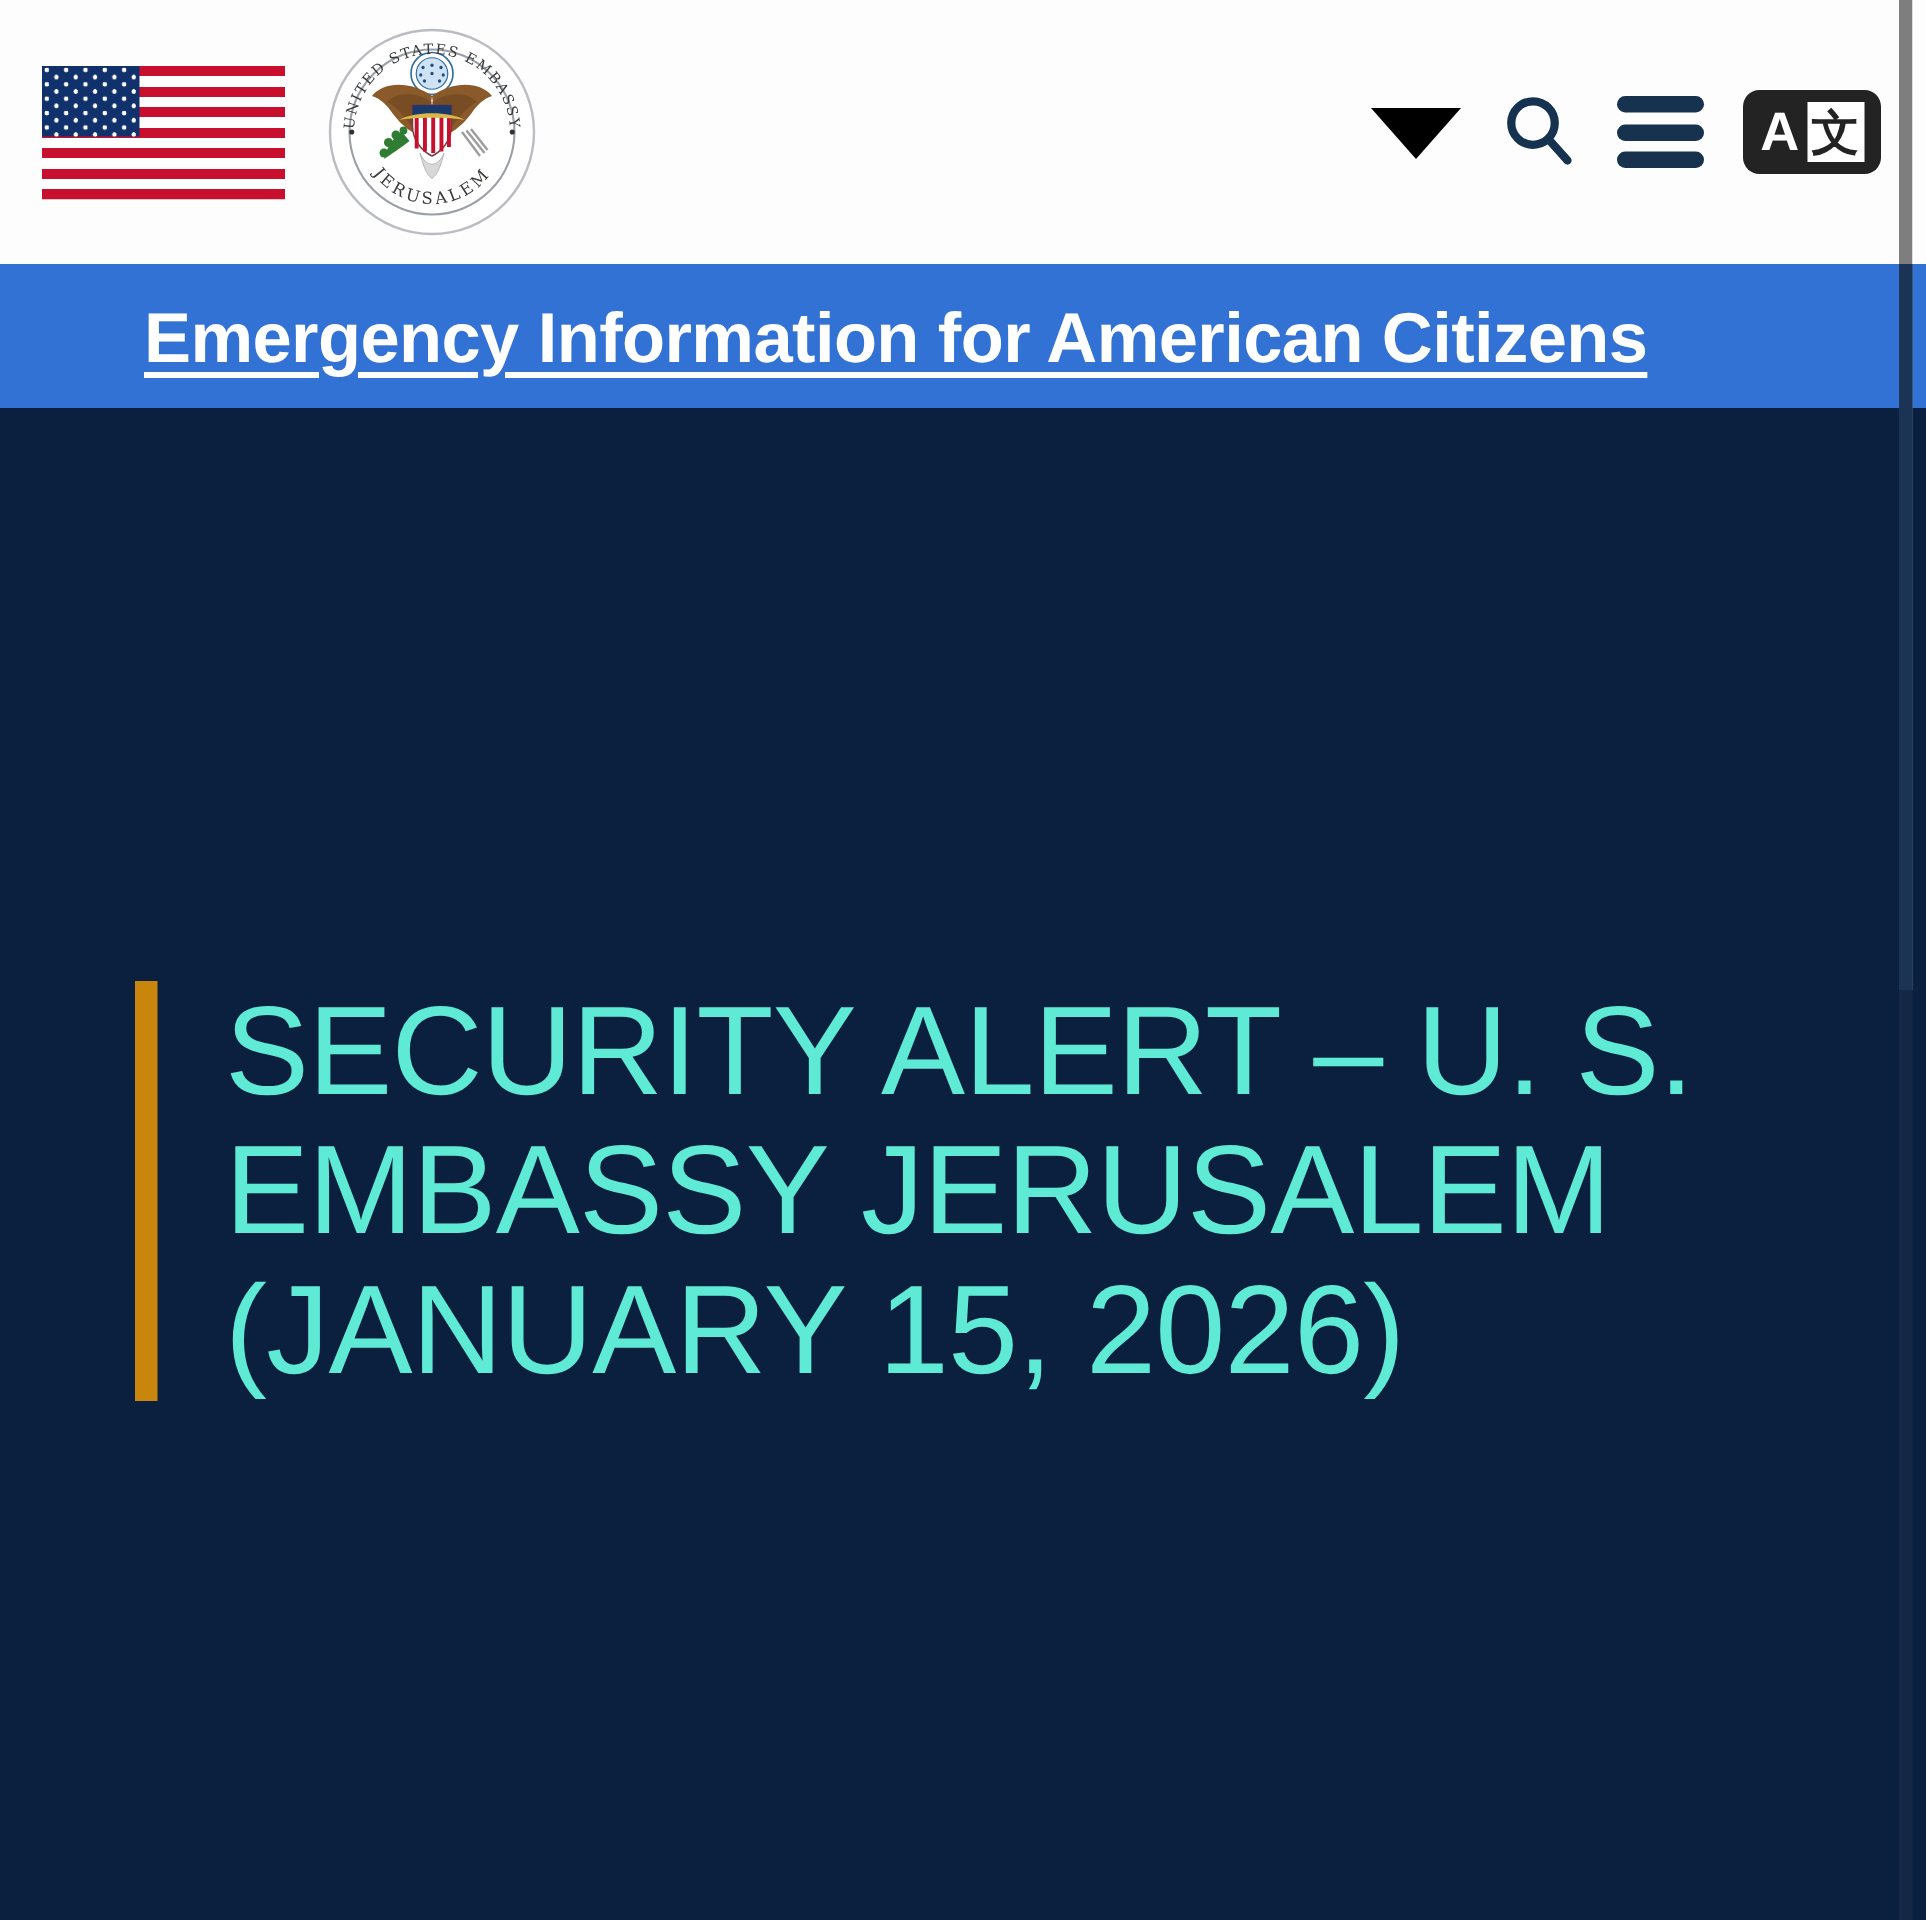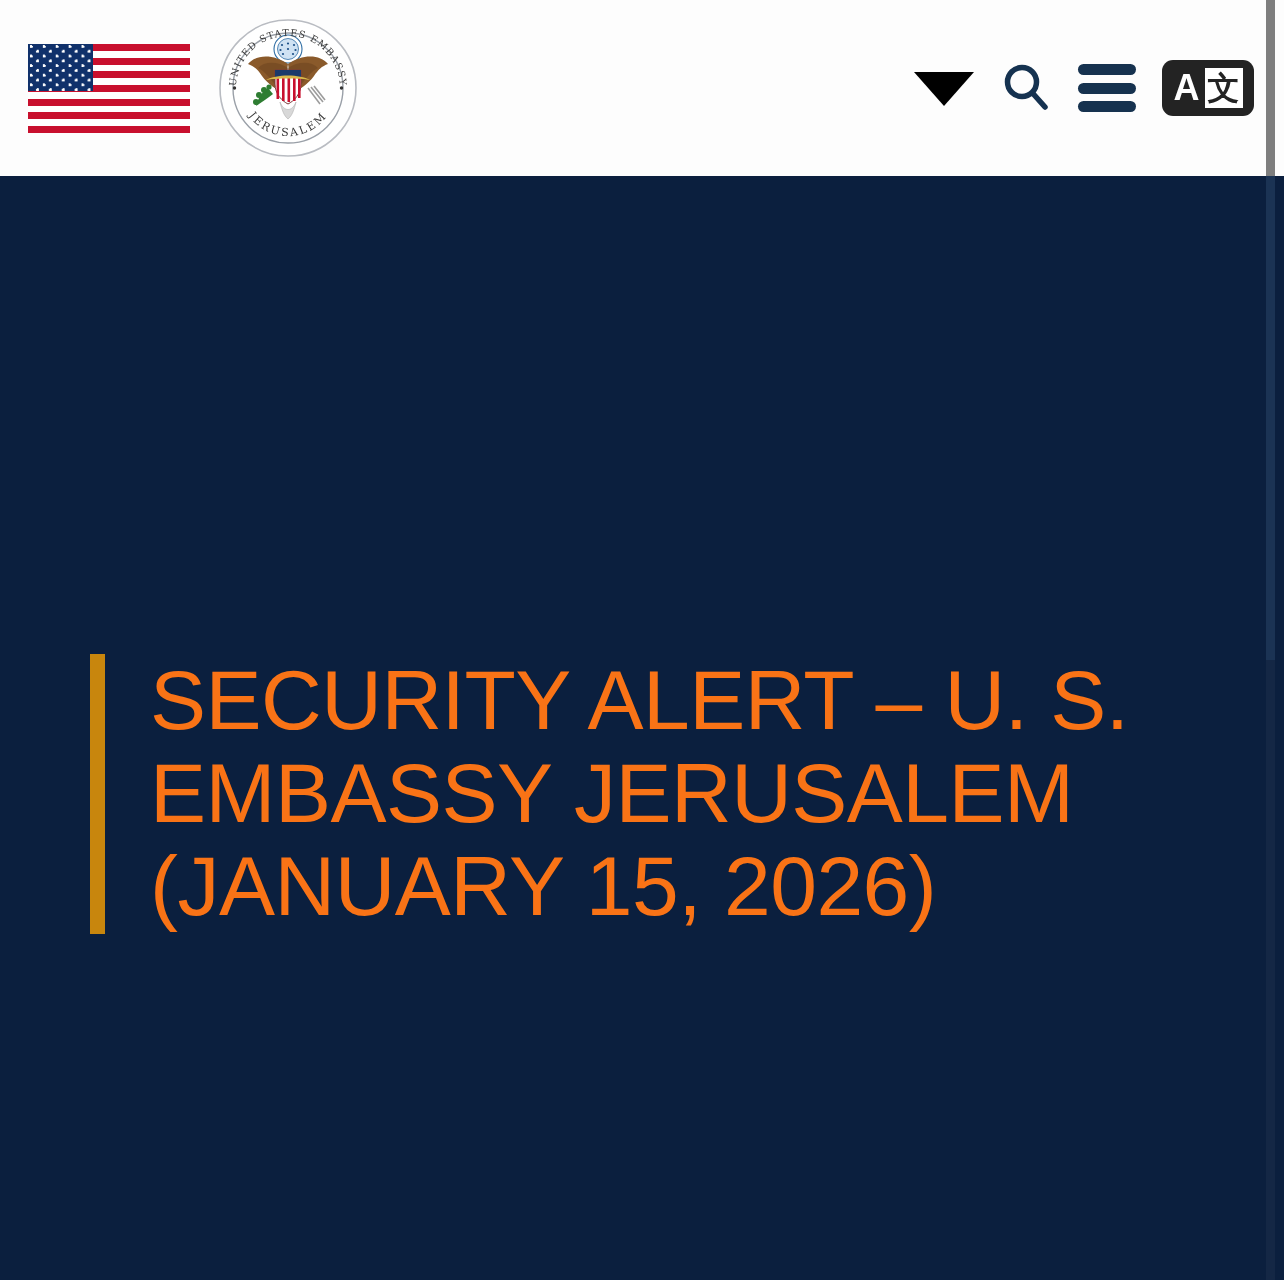--- a/index.html
+++ b/index.html
@@ -204,21 +204,21 @@
     display: flex;
     align-items: stretch;
   }
   .title-accent-bar {
     width: 15px;
     background: #c8860d;
     flex: 0 0 auto;
   }
   .page-title {
     margin-left: 45px;
-    color: #f97316;
+    color: #5eead4;
     font-size: 84px;
     line-height: 1.11;
     font-weight: normal;
     letter-spacing: -0.5px;
     max-width: 1010px;
     font-family: "Liberation Sans", sans-serif;
   }
 
   
   .scrollbar-track {
@@ -364,20 +364,23 @@
           <span class="glyph-a">A</span>
           <span class="glyph-cjk-box">
             <span class="glyph-cjk">文</span>
           </span>
         </span>
       </button>
 
     </div>
   </header>
 
+  <div class="emergency-banner">
+    <a class="emergency-banner-link">Emergency Information for American Citizens</a>
+  </div>
 
   <main class="hero">
     <div class="page-title-wrap">
       <div class="title-accent-bar"></div>
       <h1 class="page-title">SECURITY ALERT – U. S. EMBASSY JERUSALEM (JANUARY 15, 2026)</h1>
     </div>
   </main>
 
   <div class="scrollbar-track">
     <div class="scrollbar-thumb"></div>

